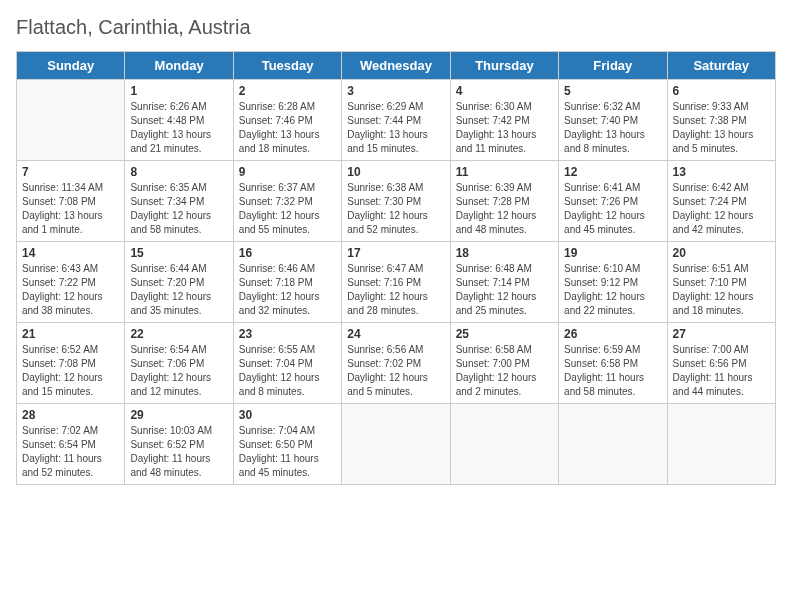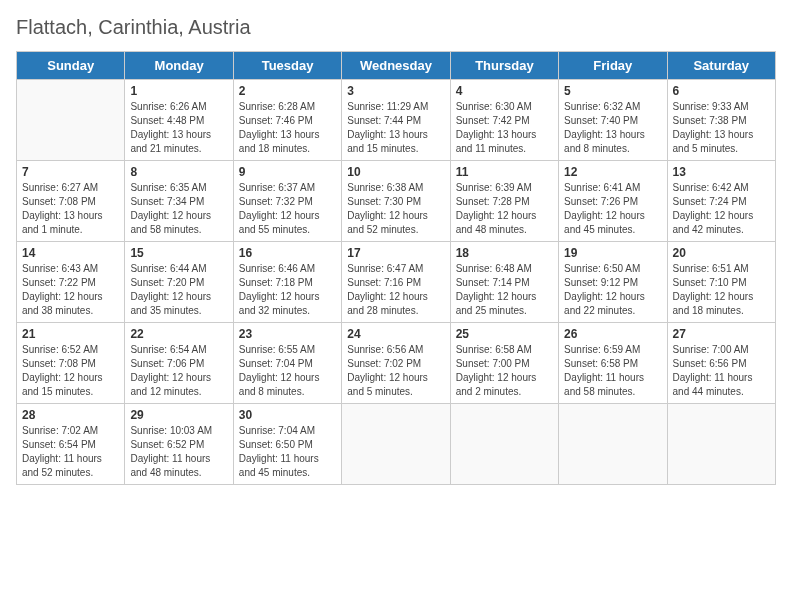--- a/index.html
+++ b/index.html
@@ -98,21 +98,21 @@
           <div class="day-number">2</div>
           <div class="day-info">
             <div>Sunrise: 6:28 AM</div>
             <div>Sunset: 7:46 PM</div>
             <div>Daylight: 13 hours and 18 minutes.</div>
           </div>
         </td>
         <td>
           <div class="day-number">3</div>
           <div class="day-info">
-            <div>Sunrise: 11:29 AM</div>
+            <div>Sunrise: 6:29 AM</div>
             <div>Sunset: 7:44 PM</div>
             <div>Daylight: 13 hours and 15 minutes.</div>
           </div>
         </td>
         <td>
           <div class="day-number">4</div>
           <div class="day-info">
             <div>Sunrise: 6:30 AM</div>
             <div>Sunset: 7:42 PM</div>
             <div>Daylight: 13 hours and 11 minutes.</div>
@@ -132,21 +132,21 @@
             <div>Sunrise: 9:33 AM</div>
             <div>Sunset: 7:38 PM</div>
             <div>Daylight: 13 hours and 5 minutes.</div>
           </div>
         </td>
       </tr>
       <tr>
         <td>
           <div class="day-number">7</div>
           <div class="day-info">
-            <div>Sunrise: 6:27 AM</div>
+            <div>Sunrise: 11:34 AM</div>
             <div>Sunset: 7:08 PM</div>
             <div>Daylight: 13 hours and 1 minute.</div>
           </div>
         </td>
         <td>
           <div class="day-number">8</div>
           <div class="day-info">
             <div>Sunrise: 6:35 AM</div>
             <div>Sunset: 7:34 PM</div>
             <div>Daylight: 12 hours and 58 minutes.</div>
@@ -230,21 +230,21 @@
           <div class="day-number">18</div>
           <div class="day-info">
             <div>Sunrise: 6:48 AM</div>
             <div>Sunset: 7:14 PM</div>
             <div>Daylight: 12 hours and 25 minutes.</div>
           </div>
         </td>
         <td>
           <div class="day-number">19</div>
           <div class="day-info">
-            <div>Sunrise: 6:50 AM</div>
+            <div>Sunrise: 6:10 AM</div>
             <div>Sunset: 9:12 PM</div>
             <div>Daylight: 12 hours and 22 minutes.</div>
           </div>
         </td>
         <td>
           <div class="day-number">20</div>
           <div class="day-info">
             <div>Sunrise: 6:51 AM</div>
             <div>Sunset: 7:10 PM</div>
             <div>Daylight: 12 hours and 18 minutes.</div>

